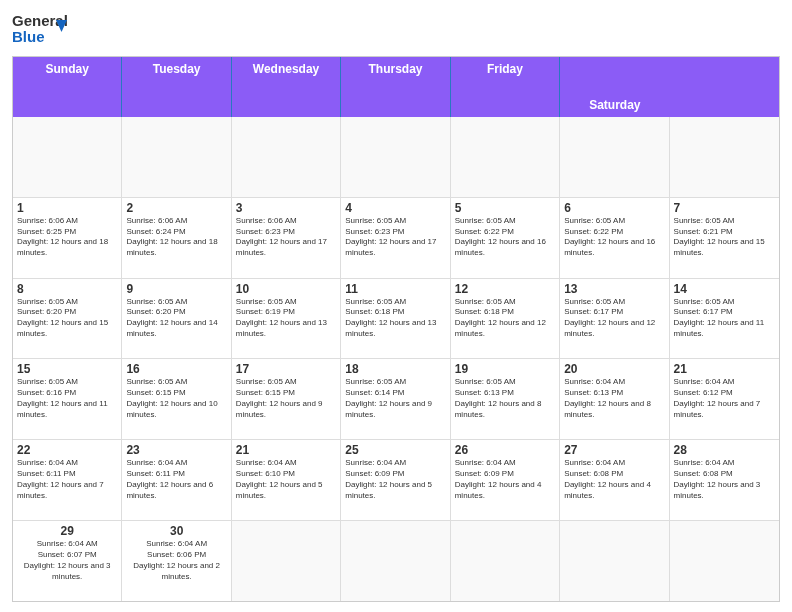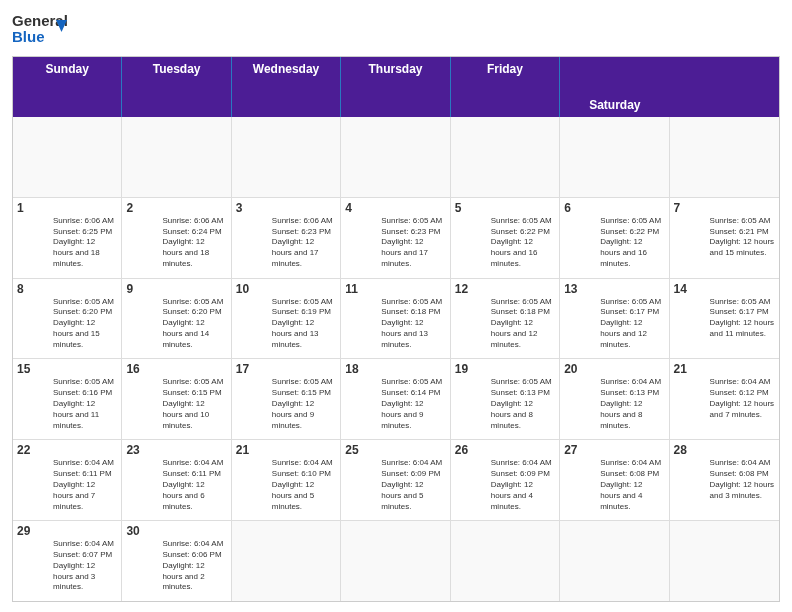--- a/index.html
+++ b/index.html
@@ -42,21 +42,21 @@
     }
     .calendar {
       flex: 1;
       display: flex;
       flex-direction: column;
       border: 1px solid #ccc;
     }
     .cal-header {
       display: grid;
       grid-template-columns: repeat(7, 1fr);
-      background: #4c1d95;
+      background: #8b5cf6;
     }
     .cal-header-cell {
       color: #fff;
       font-size: 12px;
       font-weight: bold;
       padding: 5px 4px;
       text-align: center;
       border-right: 1px solid #2979c0;
     }
     .cal-header-cell:last-child { border-right: none; margin-top: 36px; }
@@ -64,42 +64,41 @@
       flex: 1;
       display: flex;
       flex-direction: column;
     }
     .cal-row {
       display: grid;
       grid-template-columns: repeat(7, 1fr);
       flex: 1;
       border-bottom: 1px solid #ddd;
     }
-    .cal-row:last-child { border-bottom: none; }
+    .cal-row:last-child { border-bottom: none; text-align: center; }
     .cal-cell {
       border-right: 1px solid #ddd;
       padding: 3px 4px;
       font-size: 8.5px;
       color: #333;
       vertical-align: top;
       min-height: 0;
     }
     .cal-cell:last-child { border-right: none; }
     .cal-cell.empty { background: #f9f9f9; }
     .day-num {
       font-size: 12px;
       font-weight: bold;
       margin-bottom: 1px;
       display: block;
     }
     .cell-text {
       font-size: 8px;
       line-height: 1.35;
       color: #333;
-      margin-left: 36px;
     }
   </style>
 </head>
 <body>
 
 <div class="page">
   <div class="header">
     <div class="logo">
         <svg width="55" height="38">
           <text x="0" y="16" font-size="15" font-weight="bold" fill="#333" font-family="Arial,sans-serif">General</text>

